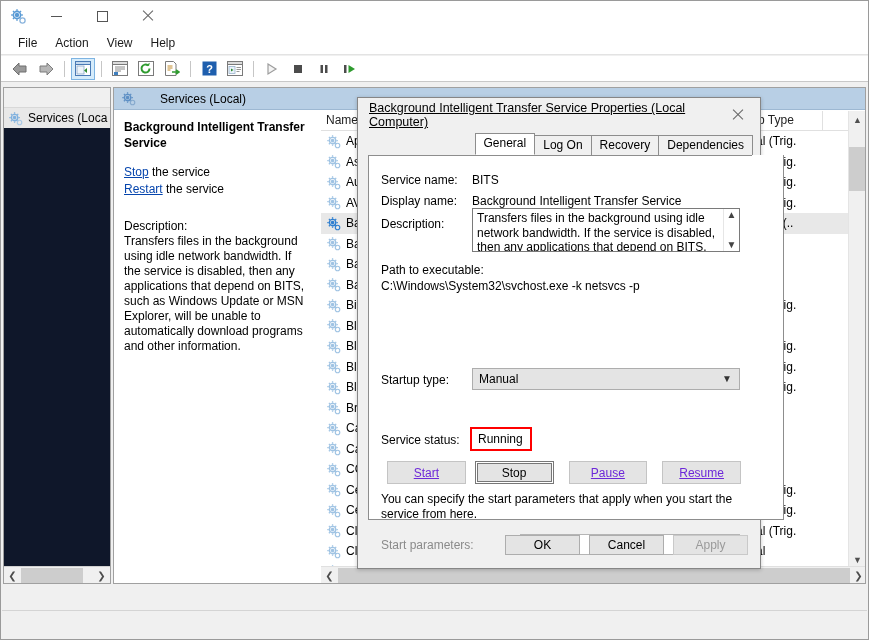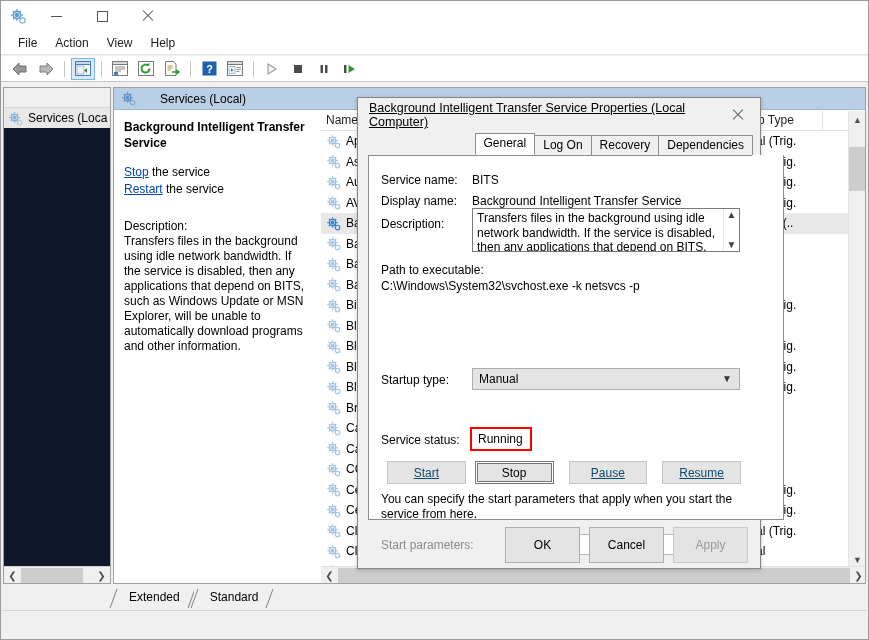--- a/index.html
+++ b/index.html
@@ -353,21 +353,21 @@
     position: absolute; left: 12px; top: 306px;
     width: 360px; display: flex; gap: 9px;
   }
   .sbtn {
     width: 85px; height: 23px;
     border: 1px solid #adadad;
     background: #e4e4e4;
     font-size: 12px; color: #000;
     display: flex; align-items: center; justify-content: center;
   }
-  .sbtn.disabled { color: #0c4a6e; border-color: #c4c4c4; margin-left: 6px; }
+  .sbtn.disabled { color: #6d28d9; border-color: #c4c4c4; margin-left: 6px; }
   .sbtn.focus {
     border: 1px solid #777;
     box-shadow: inset 0 0 0 1px #fff, inset 0 0 0 2px #777;
   }
   .sbtn .u { text-decoration: underline; }
 
   .hinttext {
     position: absolute; left: 12px; top: 337px;
     width: 360px; font-size: 12px; line-height: 14.5px; color: #000;
   }
@@ -383,21 +383,21 @@
     padding-left: 3px; background: transparent;
   }
 
   .dlg-footer {
     position: absolute; left: 0; bottom: 0;
     width: 402px; height: 46px;
     display: flex; align-items: center; justify-content: flex-end;
     padding-right: 12px; gap: 9px;
   }
   .dbtn {
-    width: 75px; height: 36px;
+    width: 75px; height: 20px;
     border: 1px solid #adadad;
     background: #e4e4e4;
     font-size: 12px; color: #000;
     display: flex; align-items: center; justify-content: center;
   }
   .dbtn.disabled { color: #9a9a9a; border-color: #c9c9c9; }
 </style>
 </head>
 <body>
 
@@ -991,24 +991,20 @@
 
       <div class="hscroll">
         <div class="sb-arrow">❮</div>
         <div class="hs-thumb"></div>
         <div class="sb-arrow">❯</div>
       </div>
     </div>
   </div>
 
   <div class="bottombar">
-    <div class="tabstrip">
-      <div class="vtab">Extended</div>
-      <div class="vtab">Standard</div>
-    </div>
     <div class="statusbar"></div>
   </div>
 
   <div class="dialog">
     <div class="dlg-title">
       <div class="t">Background Intelligent Transfer Service Properties (Local Computer)</div>
       <div class="dlg-close">
         <div class="glyph-close"></div>
       </div>
     </div>

